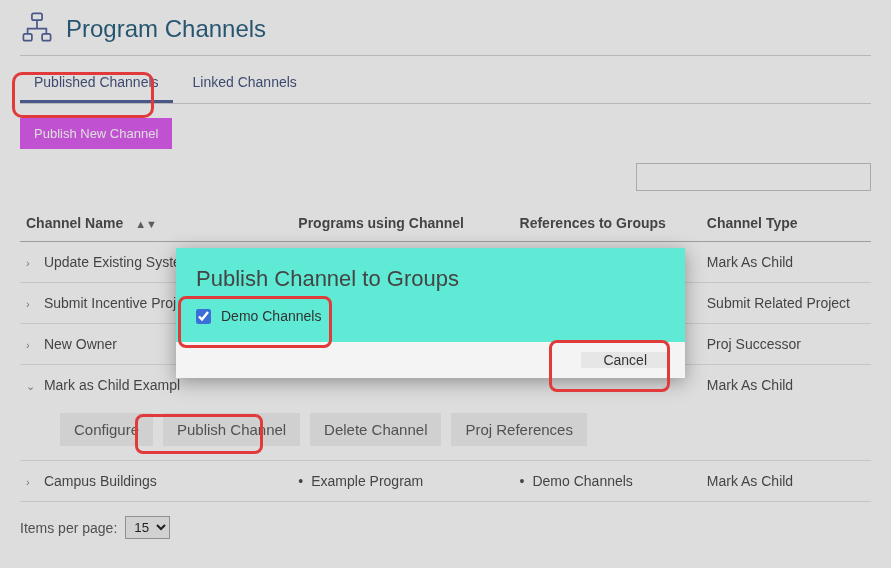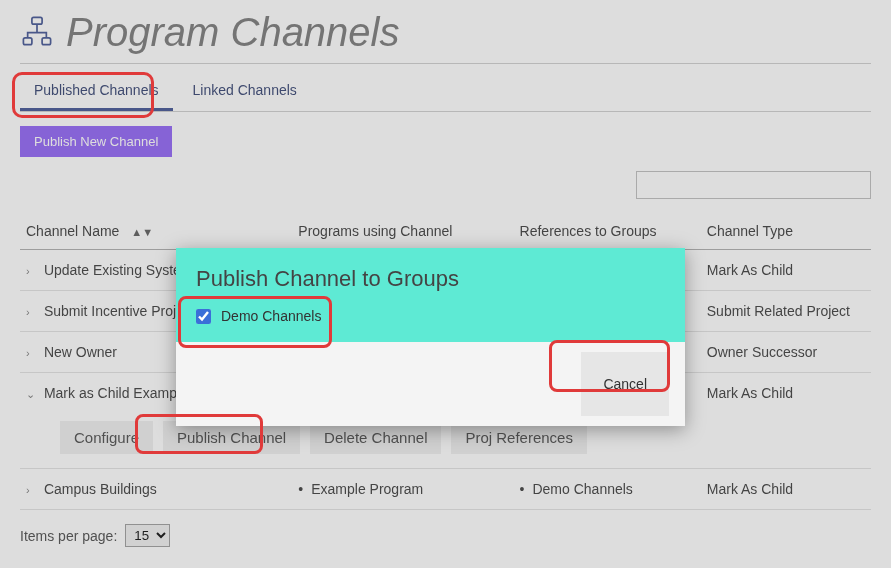--- a/index.html
+++ b/index.html
@@ -15,48 +15,48 @@
   }
   .overlay-dim {
     position: absolute; inset: 0;
     background: rgba(120,120,120,0.25);
     z-index: 5;
     pointer-events: none;
   }
   .page { padding: 10px 20px; }
   .header { display:flex; align-items:center; gap:12px; margin-bottom:8px; }
   .header-icon svg { width:34px; height:34px; fill:none; stroke:#3a4d8f; stroke-width:2; }
-  .page-title { font-size:40px; font-weight:400; color:#737373;font-style:italic; }
+  .page-title { font-size:24px; font-weight:400; color:#0c4a6e; }
   hr.hdiv { border:none; border-top:1px solid #ccc; margin:4px 0 8px; }
   .tabs { display:flex; gap:6px; border-bottom:1px solid #ccc; }
   .tab {
     padding:10px 14px;
     font-size:14px;
     color:#2b3a6b;
     cursor:pointer;
     border-bottom:3px solid transparent;
   }
   .tab.active { border-bottom-color:#3a4d8f; font-weight:500; }
   .publish-btn {
     margin-top:14px;
-    background:#8b5cf6;
+    background:#d946ef;
     color:#fff;
     border:none;
     padding:8px 14px;
     font-size:13px;
     cursor:pointer;
   }
   .search-row { display:flex; justify-content:flex-end; margin-top:14px; }
   .search-input {
     width:235px; height:28px;
     border:1px solid #bbb; padding:0 8px;
   }
   .table { width:100%; border-collapse:collapse; margin-top:14px; }
   .table th {
-    text-align:left; font-weight:400; font-size:14px;
+    text-align:left; font-weight:700; font-size:14px;
     padding:10px 6px; border-bottom:1px solid #aaa;
   }
   .table td {
     padding:12px 6px; border-bottom:1px solid #e1e1e1;
     vertical-align:middle; font-size:14px;
   }
   .sort-ind { font-size:11px; color:#555; margin-left:8px; }
   .caret { color:#777; font-size:11px; display:inline-block; width:14px; }
   .bullet::before { content:"•"; margin-right:8px; color:#333; }
   .row-actions td { padding:8px 6px 14px 40px; border-bottom:1px solid #e1e1e1; }
@@ -84,21 +84,21 @@
   }
   .modal-header { padding:18px 20px 10px; font-size:22px; color:#444; }
   .modal-body { padding:6px 20px 18px; }
   .chk-row { display:flex; align-items:center; gap:10px; font-size:14px; }
   .chk-row input { width:15px; height:15px; accent-color:#3a6fd8; }
   .modal-footer {
     background:#f4f4f4; padding:10px 16px;
     display:flex; justify-content:flex-end; gap:12px;
   }
   .btn-cancel {
-    background:#e6e6e6; border:none; padding:24px 22px;
+    background:#e6e6e6; border:none; padding:0 22px;
     font-size:14px; cursor:pointer; color:#333;
   }
   .btn-save {
     background:#3a4d8f; color:#fff; border:none;
     padding:8px 34px; font-size:14px; cursor:pointer;
   }
 </style>
 </head>
 <body>
 
@@ -146,21 +146,21 @@
       <tr>
         <td><span class="caret">›</span> <span>Submit Incentive Proj</span></td>
         <td></td>
         <td></td>
         <td>Submit Related Project</td>
       </tr>
       <tr>
         <td><span class="caret">›</span> <span>New Owner</span></td>
         <td></td>
         <td></td>
-        <td>Owner Successor</td>
+        <td>Proj Successor</td>
       </tr>
       <tr>
         <td style="border-bottom:none;"><span class="caret">⌄</span> <span>Mark as Child Exampl</span></td>
         <td style="border-bottom:none;"></td>
         <td style="border-bottom:none;"></td>
         <td style="border-bottom:none;">Mark As Child</td>
       </tr>
       <tr class="row-actions">
         <td colspan="4">
           <button class="action-btn">Configure</button>

